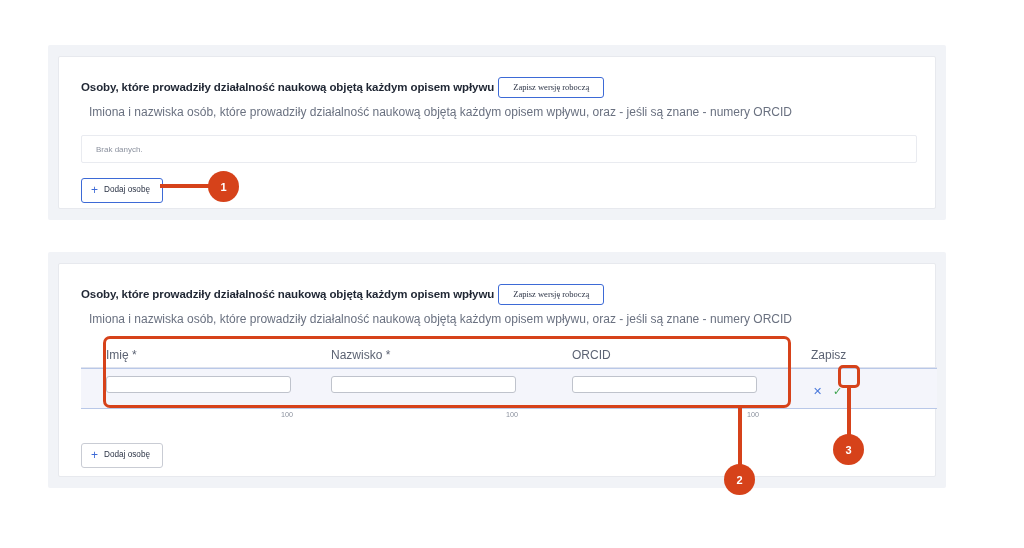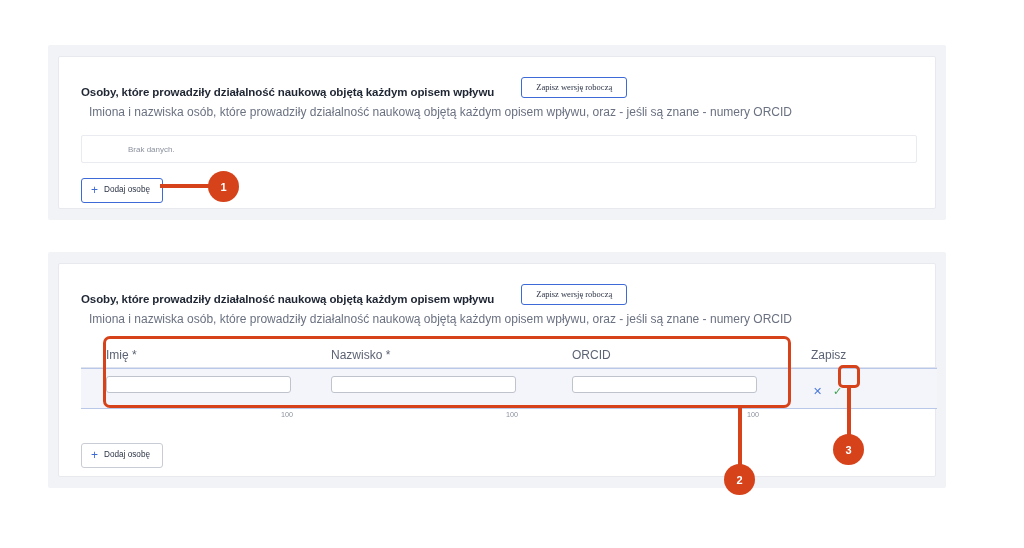--- a/index.html
+++ b/index.html
@@ -37,22 +37,22 @@
 
   
   .card-head {
     position: absolute;
     left: 22px;
     top: 20px;
     right: 22px;
   }
   .head-row {
     display: flex;
-    align-items: flex-end;
-    gap: 27px;
+    align-items: center;
+    gap: 4px;
   }
   .card-title {
     font-size: 11.5px;
     font-weight: bold;
     color: #1f2633;
     letter-spacing: -0.1px;
     white-space: nowrap;
   }
   .save-draft-btn {
     font-size: 8.5px;
@@ -86,21 +86,20 @@
     border-radius: 2px;
     background: #ffffff;
     display: flex;
     align-items: center;
     padding-left: 14px;
     box-sizing: border-box;
   }
   #empty-row .txt {
     font-size: 8px;
     color: #8b919e;
-    margin-left: 32px;
   }
 
   
   .add-person-btn {
     position: absolute;
     display: inline-flex;
     align-items: center;
     gap: 6px;
     background: #ffffff;
     border-radius: 3px;

